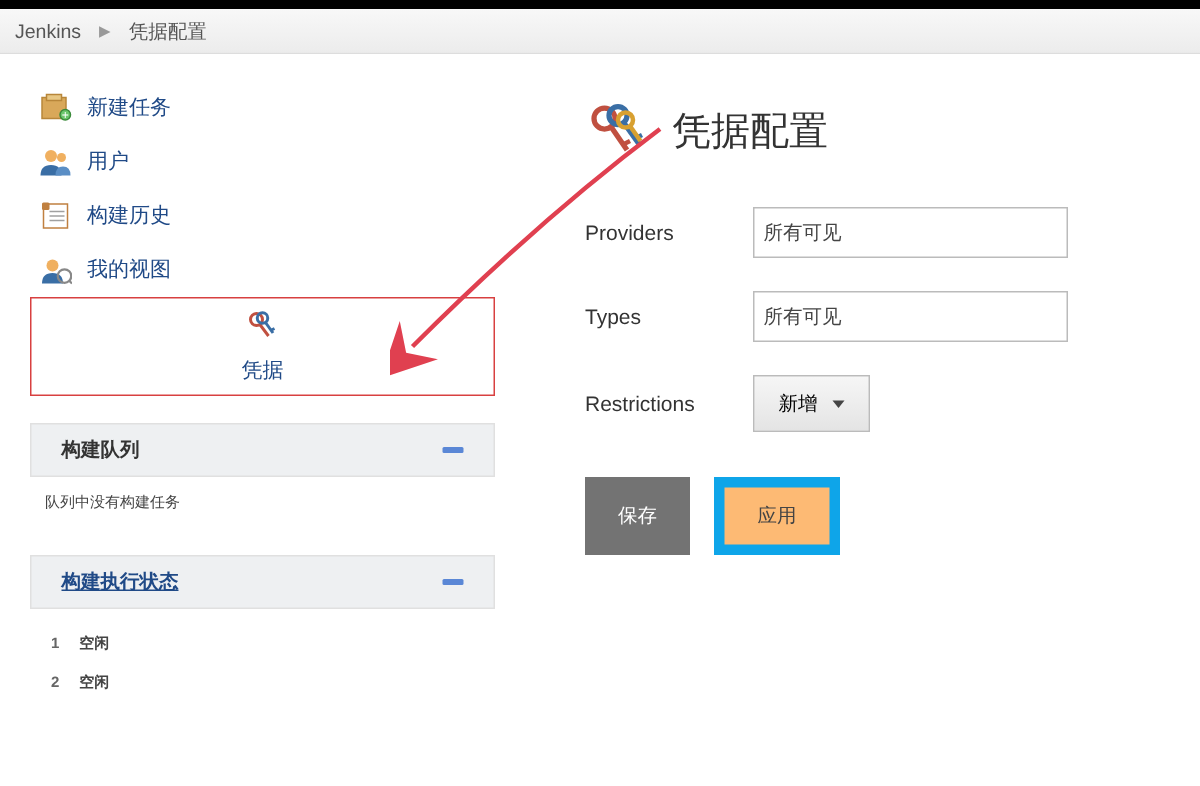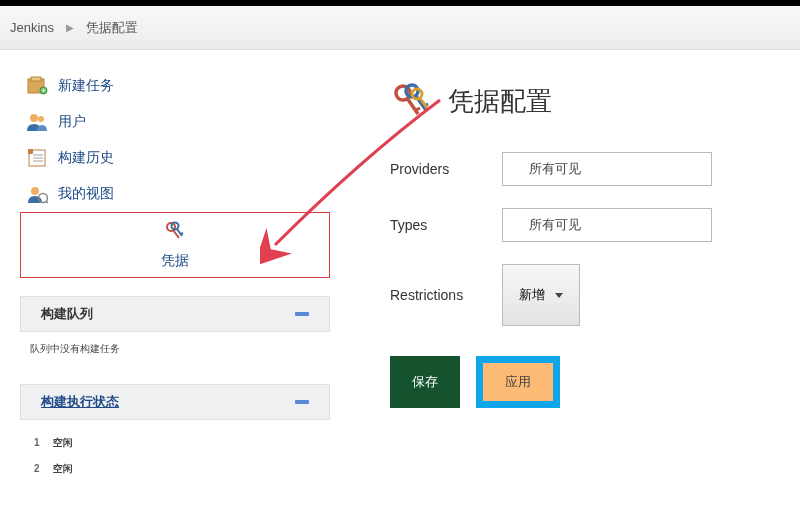--- a/index.html
+++ b/index.html
@@ -1,20 +1,20 @@
 <!DOCTYPE html>
 <html><head>
 <meta charset="utf-8">
 <style>
 * { box-sizing: border-box; margin: 0; padding: 0; }
 body { font-family: Arial, "Microsoft YaHei", sans-serif; font-size: 13px; color: #333; background: #fff; }
 
 .topbar { height: 6px; background: #000; }
 
-.breadcrumb { background: linear-gradient(to bottom, #f8f8f8, #ececec); border-bottom: 1px solid #ddd; padding: 6px 10px; display: flex; align-items: center; gap: 12px; height: 44px; }
+.breadcrumb { background: linear-gradient(to bottom, #f8f8f8, #ececec); border-bottom: 1px solid #ddd; padding: 6px 10px; display: flex; align-items: center; gap: 12px; height: 30px; }
 .breadcrumb a { color: #555; text-decoration: none; font-size: 13px; }
 .breadcrumb .sep { color: #999; font-size: 10px; }
 
 .layout { display: flex; }
 .sidebar { width: 340px; padding: 18px 10px 10px 20px; }
 .main { flex: 1; padding: 30px 30px 10px 50px; position: relative; }
 
 .nav-item { display: flex; align-items: center; gap: 10px; padding: 7px 6px; cursor: pointer; color: #204a87; font-size: 14px; }
 .nav-item .icon { width: 22px; height: 22px; display: flex; align-items: center; justify-content: center; flex-shrink: 0; }
 .nav-item.highlighted { border: 1px solid #d84040; flex-direction: column; }
@@ -26,27 +26,27 @@
 .panel-body { padding: 10px 10px; font-size: 10px; color: #444; }
 .panel-item { padding: 6px 4px; font-weight: bold; }
 .panel-item .num { display: inline-block; width: 16px; color: #666; }
 
 .page-title { display: flex; align-items: center; gap: 16px; margin-bottom: 30px; }
 .page-title h1 { font-size: 26px; font-weight: normal; color: #333; }
 .key-icon-large { width: 42px; height: 42px; }
 
 .form-row { display: flex; align-items: center; margin-bottom: 22px; gap: 12px; }
 .form-row .flabel { width: 100px; font-size: 14px; color: #333; }
-.finput { border: 1px solid #bbb; padding: 7px 26px; font-size: 13px; color: #444; width: 210px; background: #fff; }
-.dropdown-btn { border: 1px solid #bbb; background: linear-gradient(to bottom,#f6f6f6,#e4e4e4); padding: 21px 16px; font-size: 13px; cursor: pointer; display: inline-flex; align-items: center; gap: 10px; }
+.finput { border: 1px solid #bbb; padding: 7px 6px; font-size: 13px; color: #444; width: 210px; background: #fff; }
+.dropdown-btn { border: 1px solid #bbb; background: linear-gradient(to bottom,#f6f6f6,#e4e4e4); padding: 9px 16px; font-size: 13px; cursor: pointer; display: inline-flex; align-items: center; gap: 10px; }
 .caret { width: 0; height: 0; border-left: 4px solid transparent; border-right: 4px solid transparent; border-top: 5px solid #444; }
 
 .btn-row { display: flex; gap: 16px; margin-top: 30px; }
 .btn { padding: 10px 22px; font-size: 13px; border: none; cursor: pointer; }
-.btn-primary { background: #14532d; color: #fff; }
+.btn-primary { background: #737373; color: #fff; }
 .btn-default { background: #fdba74; color: #444; border: 7px solid #0ea5e9; }
 
 .arrow-annotation { position: absolute; top: 40px; left: -80px; pointer-events: none; }
 </style>
 </head>
 <body>
 
 <div class="topbar"></div>
 
 <div class="breadcrumb">

